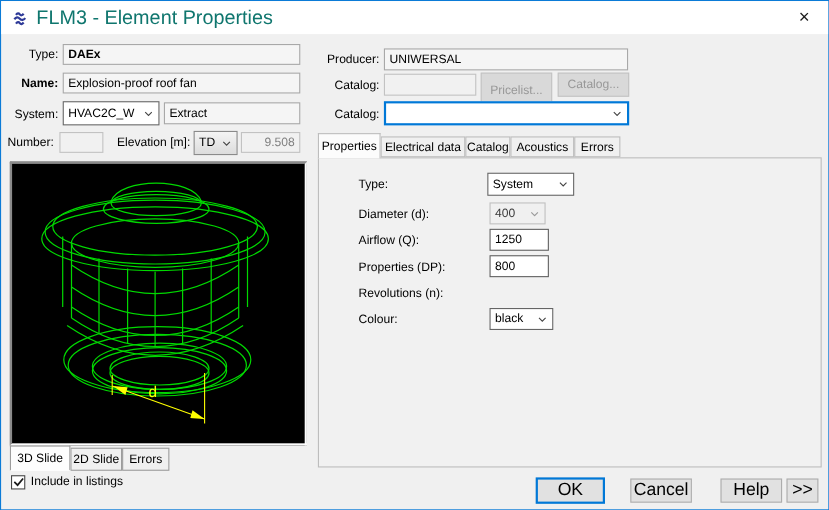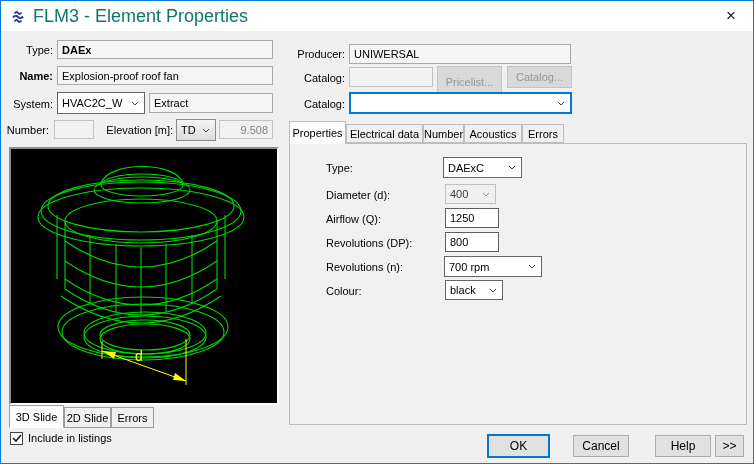--- a/index.html
+++ b/index.html
@@ -38,21 +38,21 @@
     position:absolute; box-sizing:border-box; background:#fff;
     border:1px solid #656565; display:flex; align-items:center; padding-left:4px;
   }
   .combo .cval { flex:0 1 auto; }
   .combo .chev { margin-left:auto; margin-right:5px; flex:none; }
   .combo.gray { background:linear-gradient(#f4f4f4,#dcdcdc); border-color:#8a8a8a; }
   .combo.dis  { background:#f0f0f0; border-color:#c0c0c0; color:#3a3a3a; }
   .combo.focusblue { border:2px solid #0078d7; }
   .btn {
     position:absolute; box-sizing:border-box; background:#e1e1e1; border:1px solid #adadad;
-    display:flex; align-items:center; justify-content:center; font-size:12px; cursor:default;
+    display:flex; align-items:center; justify-content:center; font-size:16px; cursor:default;
   }
   .btn.default { border:2px solid #0078d7; }
   .btn.dis { background:#d9d9d9; border-color:#c3c3c3; color:#989898; font-size:11px; }
   .preview {
     position:absolute; left:8px; top:146px; width:270px; height:258px; box-sizing:border-box;
     background:#000;
     border:2px solid; border-color:#8b8b8b #fdfdfd #fdfdfd #8b8b8b;
   }
   .ptab, .rtab {
     position:absolute; box-sizing:border-box; display:flex; align-items:center; justify-content:center;
@@ -181,55 +181,49 @@
   <span class="lblr" style="left:270px;top:97px;width:74px;">Catalog:</span>
   <div class="combo focusblue" style="left:348px;top:91px;width:223px;height:22px;">
     <span class="cval"></span>
     <svg class="chev" width="8" height="5" viewBox="0 0 8 5">
         <path d="M1 1 L4 4 L7 1" stroke="#444" fill="none"></path>
       </svg>
   </div>
 
   <div class="rtab active" style="left:288px;top:120px;width:57px;height:23px;">Properties</div>
   <div class="rtab" style="left:345px;top:123px;width:77px;height:19px;">Electrical data</div>
-  <div class="rtab" style="left:422px;top:123px;width:41px;height:19px;">Number</div>
+  <div class="rtab" style="left:422px;top:123px;width:41px;height:19px;">Catalog</div>
   <div class="rtab" style="left:463px;top:123px;width:58px;height:19px;">Acoustics</div>
   <div class="rtab" style="left:521px;top:123px;width:42px;height:19px;">Errors</div>
 
   <div class="panel"></div>
 
   <span class="lbl" style="left:325px;top:161px;">Type:</span>
   <div class="combo" style="left:442px;top:156px;width:79px;height:21px;">
-    <span class="cval">DAExC</span>
+    <span class="cval">System</span>
     <svg class="chev" width="8" height="5" viewBox="0 0 8 5">
         <path d="M1 1 L4 4 L7 1" stroke="#444" fill="none"></path>
       </svg>
   </div>
 
   <span class="lbl" style="left:325px;top:188px;">Diameter (d):</span>
   <div class="combo dis" style="left:444px;top:183px;width:51px;height:20px;">
     <span class="cval">400</span>
     <svg class="chev" width="8" height="5" viewBox="0 0 8 5">
         <path d="M1 1 L4 4 L7 1" stroke="#9a9a9a" fill="none"></path>
       </svg>
   </div>
 
   <span class="lbl" style="left:325px;top:212px;">Airflow (Q):</span>
   <input class="tb white" style="left: 444px; top: 207px; width: 54px; height: 20px;" value="1250">
 
-  <span class="lbl" style="left:325px;top:236px;">Revolutions (DP):</span>
+  <span class="lbl" style="left:325px;top:236px;">Properties (DP):</span>
   <input class="tb white" style="left: 444px; top: 231px; width: 54px; height: 20px;" value="800">
 
   <span class="lbl" style="left:325px;top:260px;">Revolutions (n):</span>
-  <div class="combo" style="left:443px;top:255px;width:98px;height:21px;">
-    <span class="cval">700 rpm</span>
-    <svg class="chev" width="8" height="5" viewBox="0 0 8 5">
-        <path d="M1 1 L4 4 L7 1" stroke="#444" fill="none"></path>
-      </svg>
-  </div>
 
   <span class="lbl" style="left:325px;top:284px;">Colour:</span>
   <div class="combo" style="left:444px;top:279px;width:58px;height:20px;">
     <span class="cval">black</span>
     <svg class="chev" width="8" height="5" viewBox="0 0 8 5">
         <path d="M1 1 L4 4 L7 1" stroke="#444" fill="none"></path>
       </svg>
   </div>
 
   <div class="btn default" style="left:486px;top:433px;width:63px;height:24px;">OK</div>

